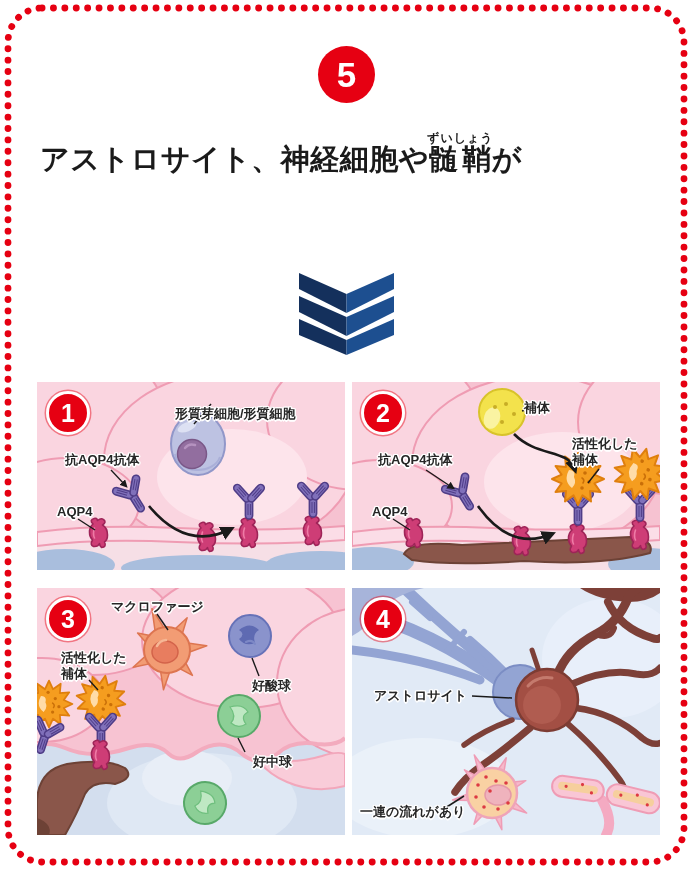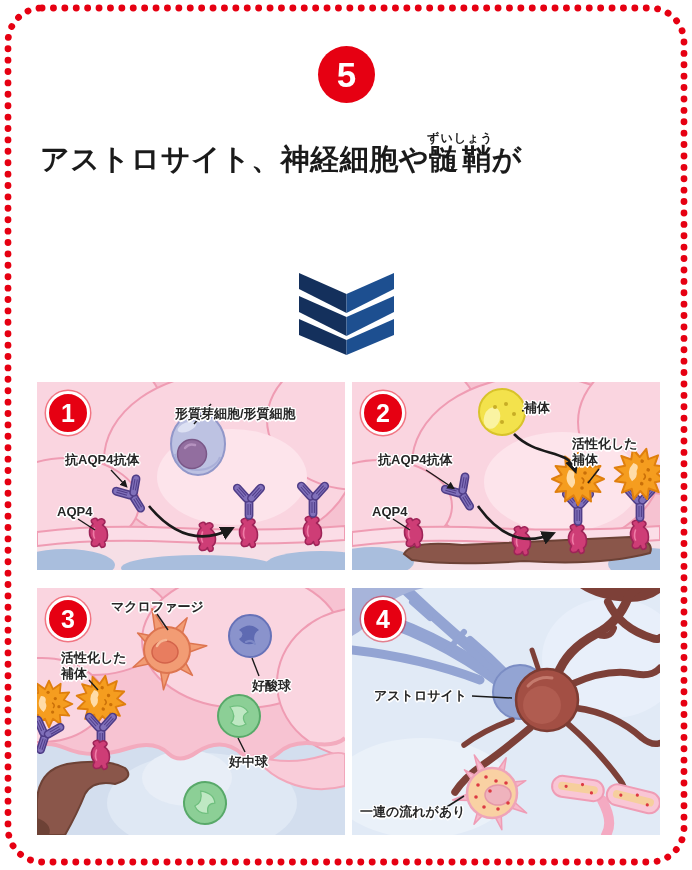--- a/index.html
+++ b/index.html
@@ -259,21 +259,21 @@
     <path d="M52,92 L61,102" stroke="#1a1a1a" stroke-width="1.4" fill="none"></path>
     <path d="M215,70 L222,88" stroke="#1a1a1a" stroke-width="1.4" fill="none"></path>
     <path d="M201,150 L208,164" stroke="#1a1a1a" stroke-width="1.4" fill="none"></path>
   </svg>
   <div class="num-badge">
       <span>3</span>
     </div>
   <div class="lbl" style="left:74px;top:11px;text-align:right;">マクロファージ</div>
   <div class="lbl wrap" style="left:24px;top:62px;">活性化した補体</div>
   <div class="lbl" style="left:192px;top:90px;margin-left:23px;">好酸球</div>
-  <div class="lbl" style="left:192px;top:166px;">好中球</div>
+  <div class="lbl" style="left:216px;top:166px;">好中球</div>
 </div>
 
 <div class="panel" id="panel-4">
   <svg class="scene" width="308" height="247" viewBox="0 0 308 247">
     <rect width="308" height="247" fill="#e1eaf6"></rect>
     <ellipse cx="70" cy="200" rx="90" ry="50" fill="#eaf1f9"></ellipse>
     <ellipse cx="260" cy="70" rx="70" ry="60" fill="#e8effa"></ellipse>
     <g stroke="#93a4d3" fill="none" stroke-linecap="round">
       <path d="M0,22 Q80,42 152,96" stroke-width="13"></path>
       <path d="M52,0 Q102,48 158,92" stroke-width="11"></path>

